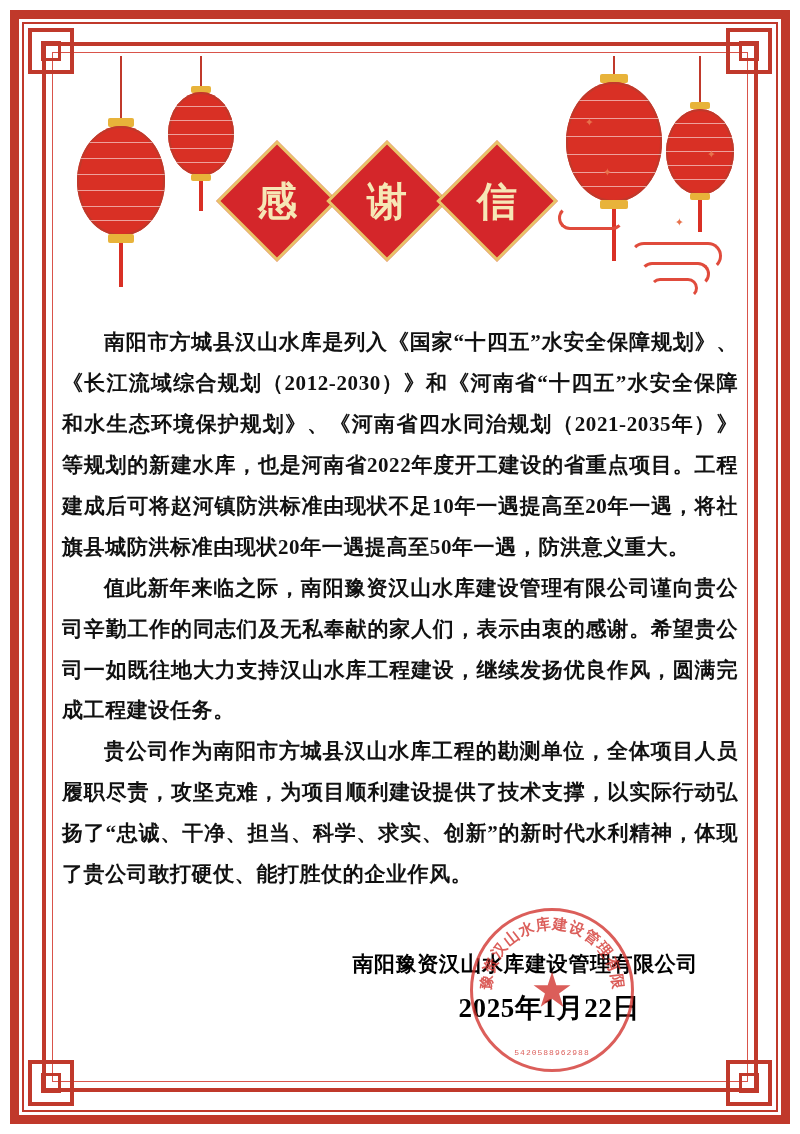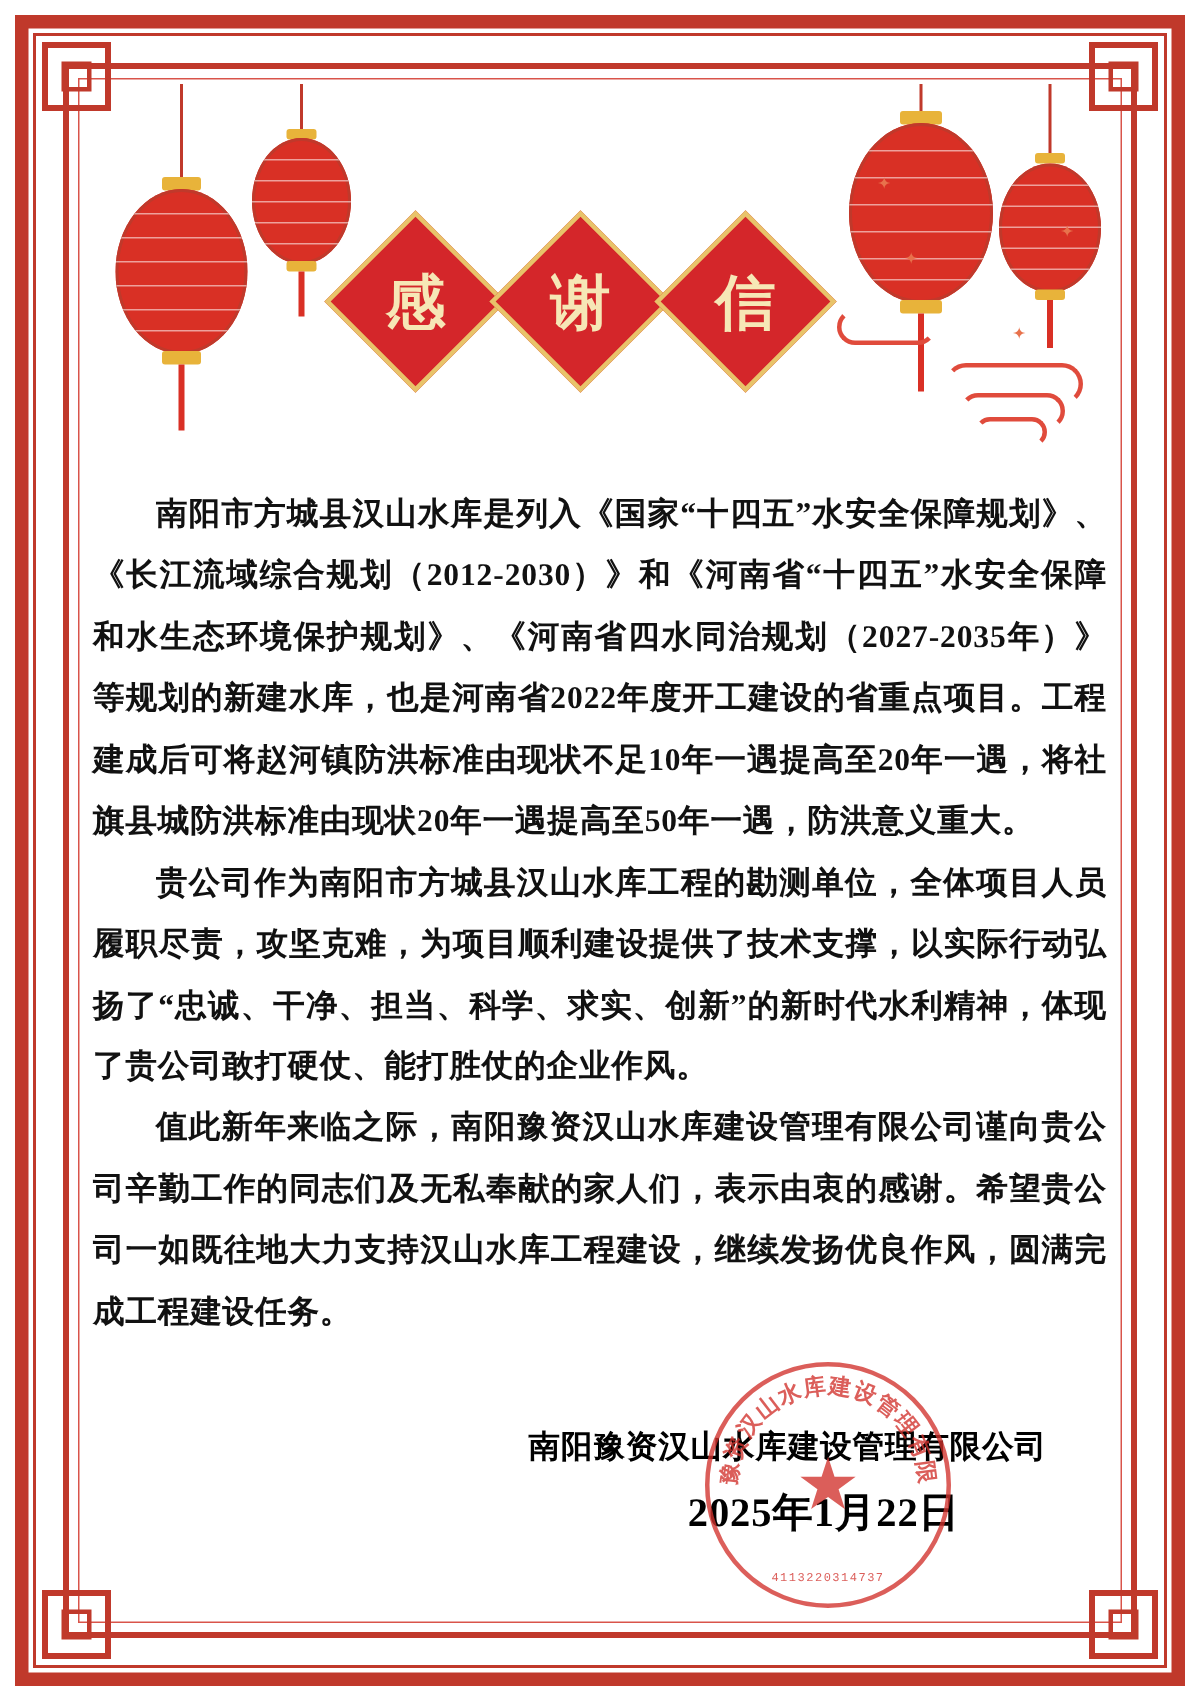--- a/index.html
+++ b/index.html
@@ -367,36 +367,36 @@
       <div class="diamond d2">
         <span>谢</span>
       </div>
       <div class="diamond d3">
         <span>信</span>
       </div>
     </div>
   </div>
 
   <div class="letter">
-    <p class="para">南阳市方城县汉山水库是列入《国家“十四五”水安全保障规划》、《长江流域综合规划（2012-2030）》和《河南省“十四五”水安全保障和水生态环境保护规划》、《河南省四水同治规划（2027-2035年）》等规划的新建水库，也是河南省2022年度开工建设的省重点项目。工程建成后可将赵河镇防洪标准由现状不足10年一遇提高至20年一遇，将社旗县城防洪标准由现状20年一遇提高至50年一遇，防洪意义重大。</p>
+    <p class="para">南阳市方城县汉山水库是列入《国家“十四五”水安全保障规划》、《长江流域综合规划（2012-2030）》和《河南省“十四五”水安全保障和水生态环境保护规划》、《河南省四水同治规划（2021-2035年）》等规划的新建水库，也是河南省2022年度开工建设的省重点项目。工程建成后可将赵河镇防洪标准由现状不足10年一遇提高至20年一遇，将社旗县城防洪标准由现状20年一遇提高至50年一遇，防洪意义重大。</p>
+    <p class="para">值此新年来临之际，南阳豫资汉山水库建设管理有限公司谨向贵公司辛勤工作的同志们及无私奉献的家人们，表示由衷的感谢。希望贵公司一如既往地大力支持汉山水库工程建设，继续发扬优良作风，圆满完成工程建设任务。</p>
     <p class="para">贵公司作为南阳市方城县汉山水库工程的勘测单位，全体项目人员履职尽责，攻坚克难，为项目顺利建设提供了技术支撑，以实际行动弘扬了“忠诚、干净、担当、科学、求实、创新”的新时代水利精神，体现了贵公司敢打硬仗、能打胜仗的企业作风。</p>
-    <p class="para">值此新年来临之际，南阳豫资汉山水库建设管理有限公司谨向贵公司辛勤工作的同志们及无私奉献的家人们，表示由衷的感谢。希望贵公司一如既往地大力支持汉山水库工程建设，继续发扬优良作风，圆满完成工程建设任务。</p>
   </div>
 
   <div class="sign-block">
     <div class="sign-org">南阳豫资汉山水库建设管理有限公司</div>
     <div class="sign-date">2025年1月22日</div>
   </div>
 
   <div class="seal">
     <svg class="arc" viewBox="0 0 158 158">
       <defs>
         <path id="sealArc" d="M 18,79 A 61,61 0 1 1 140,79"></path>
       </defs>
       <text>
         <textPath href="#sealArc" startOffset="50%" text-anchor="middle">南阳豫资汉山水库建设管理有限公司</textPath>
       </text>
     </svg>
     <div class="star">★</div>
-    <div class="num">4113220314737</div>
+    <div class="num">5420588962988</div>
   </div>
 
 </div>
 
 </body></html>

